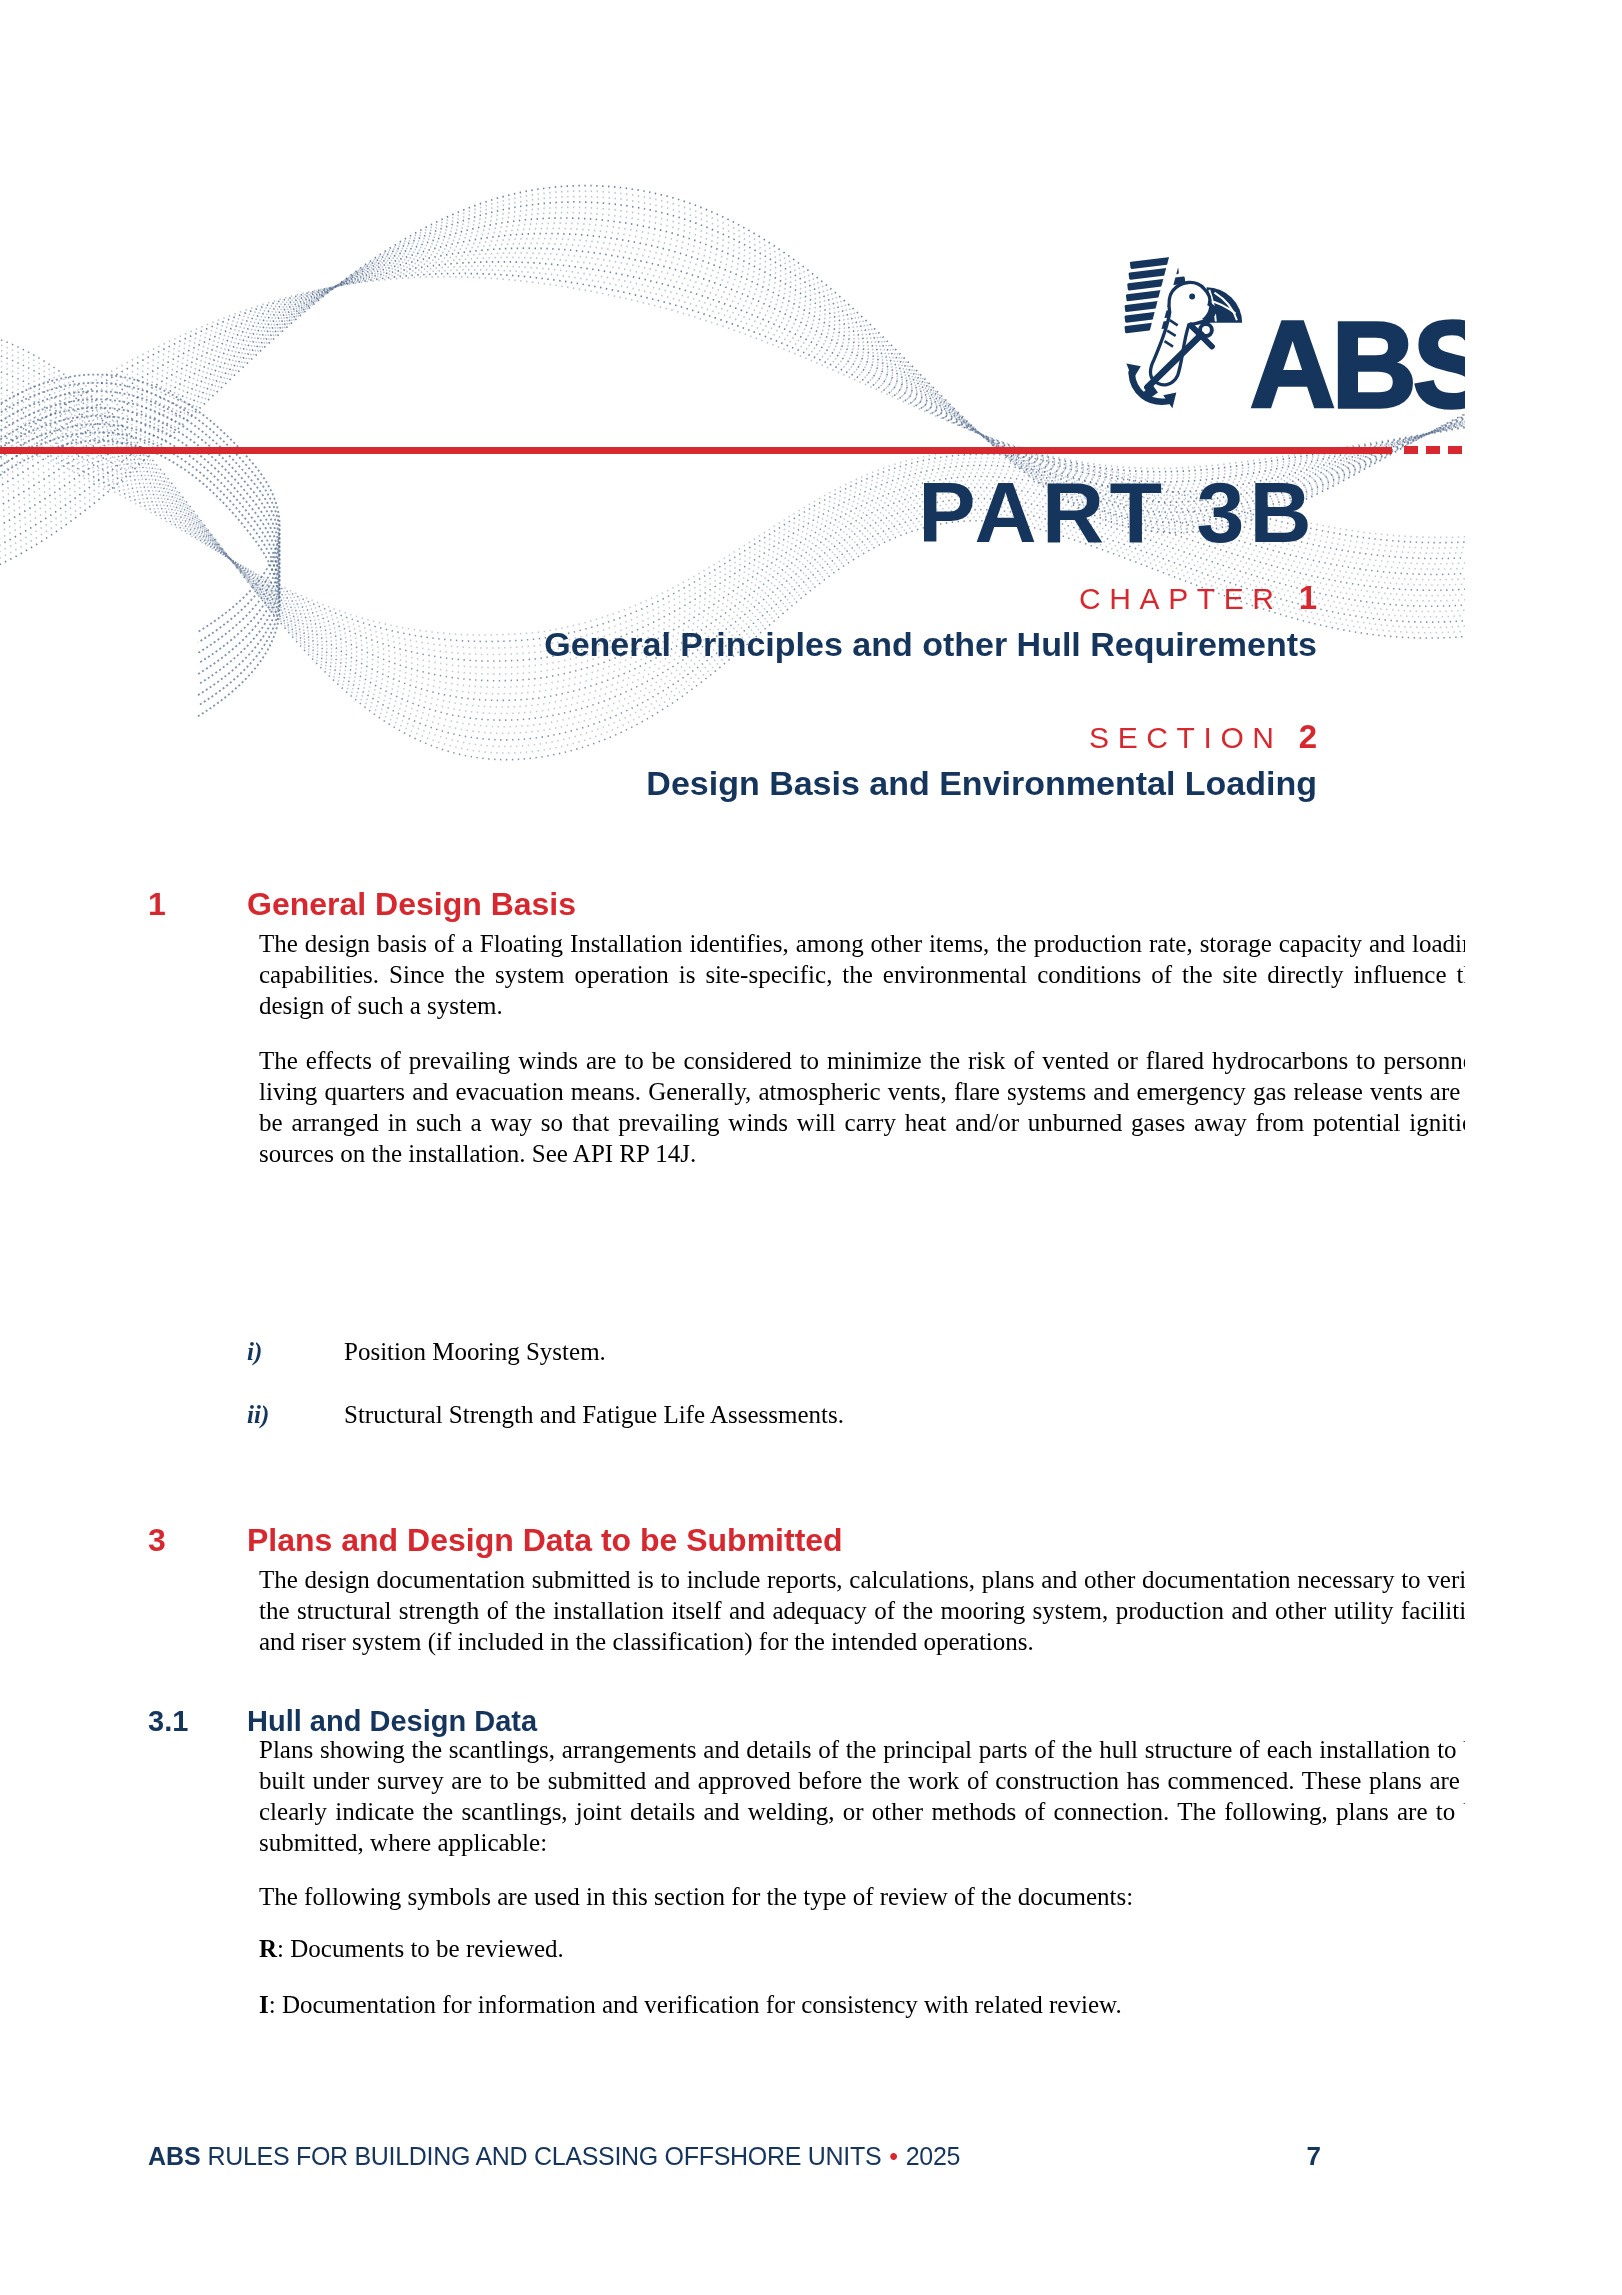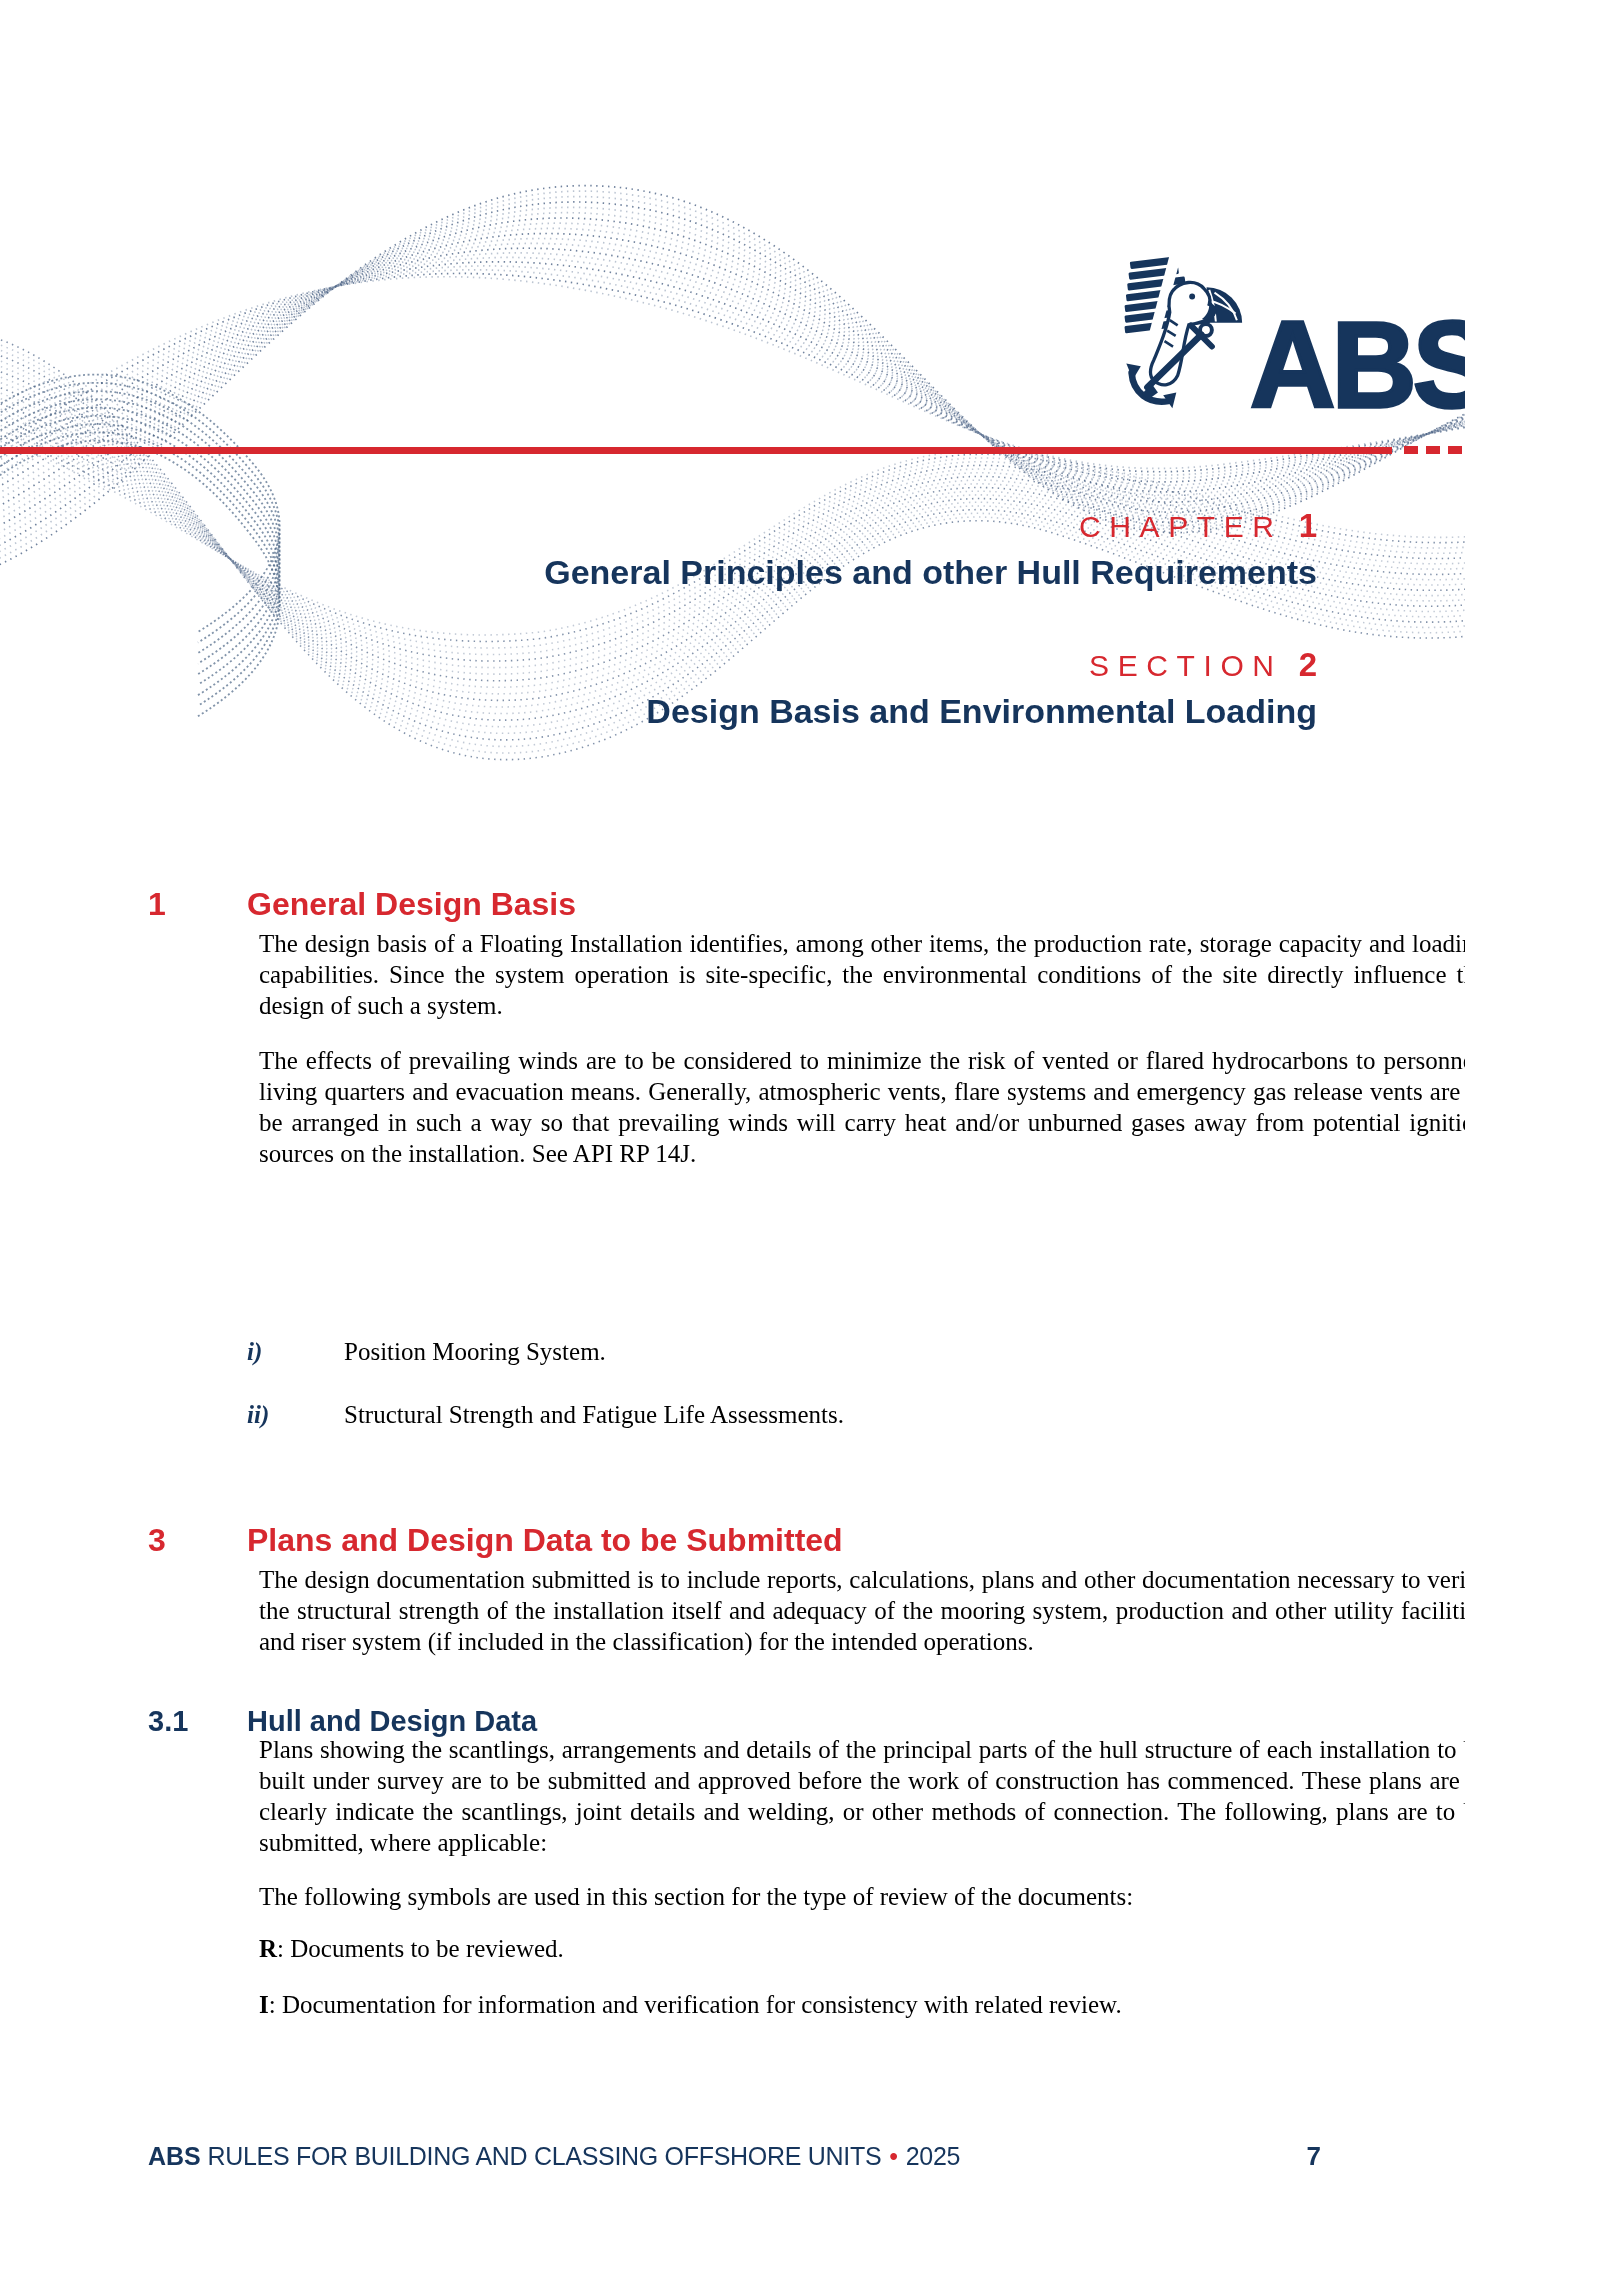--- a/index.html
+++ b/index.html
@@ -63,21 +63,21 @@
     text-align:right;
     white-space:nowrap;
   }
   .part-title{
     font-size:86px;
     font-weight:bold;
     letter-spacing:5.3px;
     line-height:1;
     color:var(--navy);
   }
-  .label-line{ margin-top:40px; line-height:1; color:var(--red); }
+  .label-line{ margin-top:26px; line-height:1; color:var(--red); }
   .label-line .lbl{ font-size:30px; letter-spacing:8.6px; }
   .label-line .num{ font-size:33px; font-weight:bold; margin-left:16px; letter-spacing:0; }
   .big-title{
     margin-top:12px;
     font-size:34px;
     font-weight:bold;
     line-height:1.1;
     color:var(--navy);
   }
   .label-line.second{ margin-top:57px; }
@@ -234,20 +234,21 @@
   </div>
 
   <div class="rule-line"></div>
   <div class="rule-dashes">
     <span class="dash"></span>
     <span class="dash"></span>
     <span class="dash"></span>
   </div>
 
   <header class="title-block">
+    <div class="part-title">PART 3B</div>
     <div class="label-line">
       <span class="lbl">CHAPTER</span><span class="num">1</span>
     </div>
     <div class="big-title">General Principles and other Hull Requirements</div>
     <div class="label-line second">
       <span class="lbl">SECTION</span><span class="num">2</span>
     </div>
     <div class="big-title">Design Basis and Environmental Loading</div>
   </header>
 

